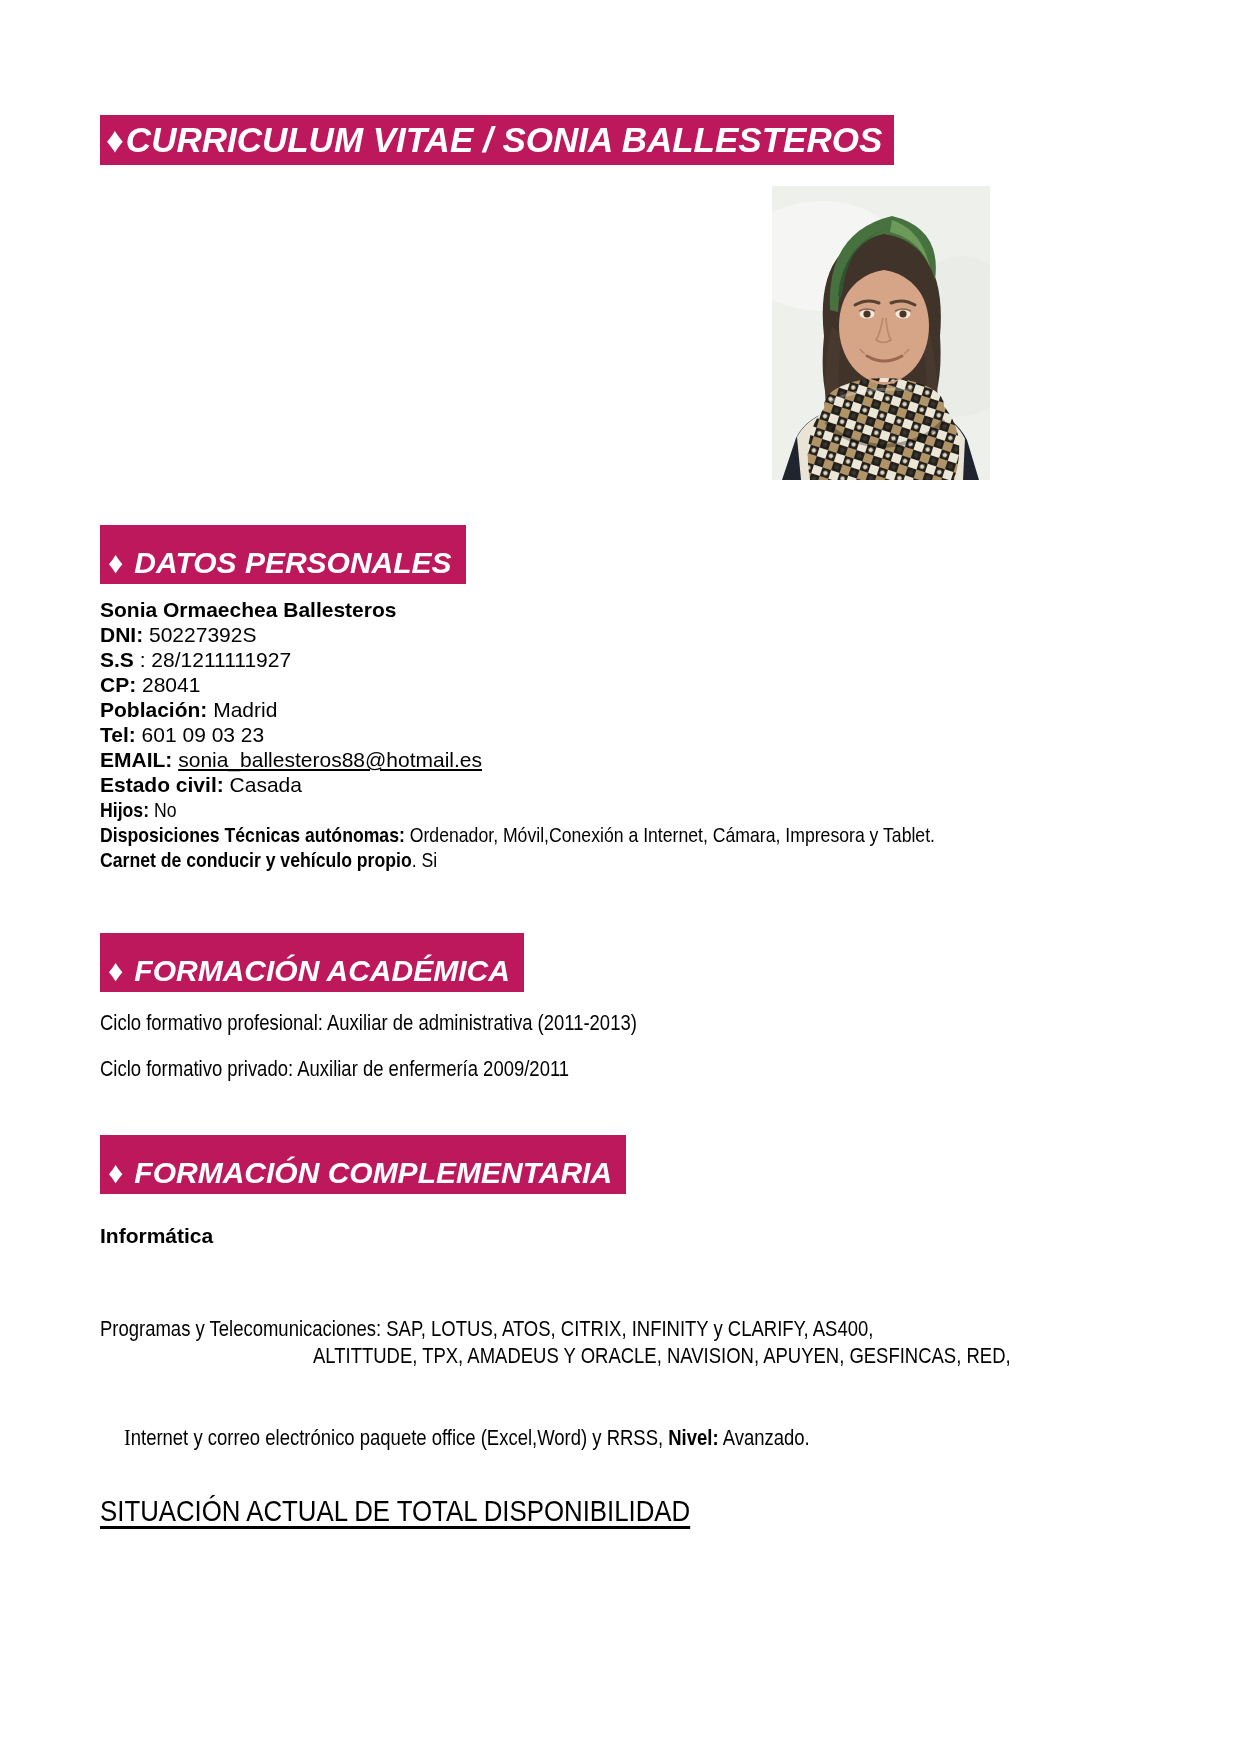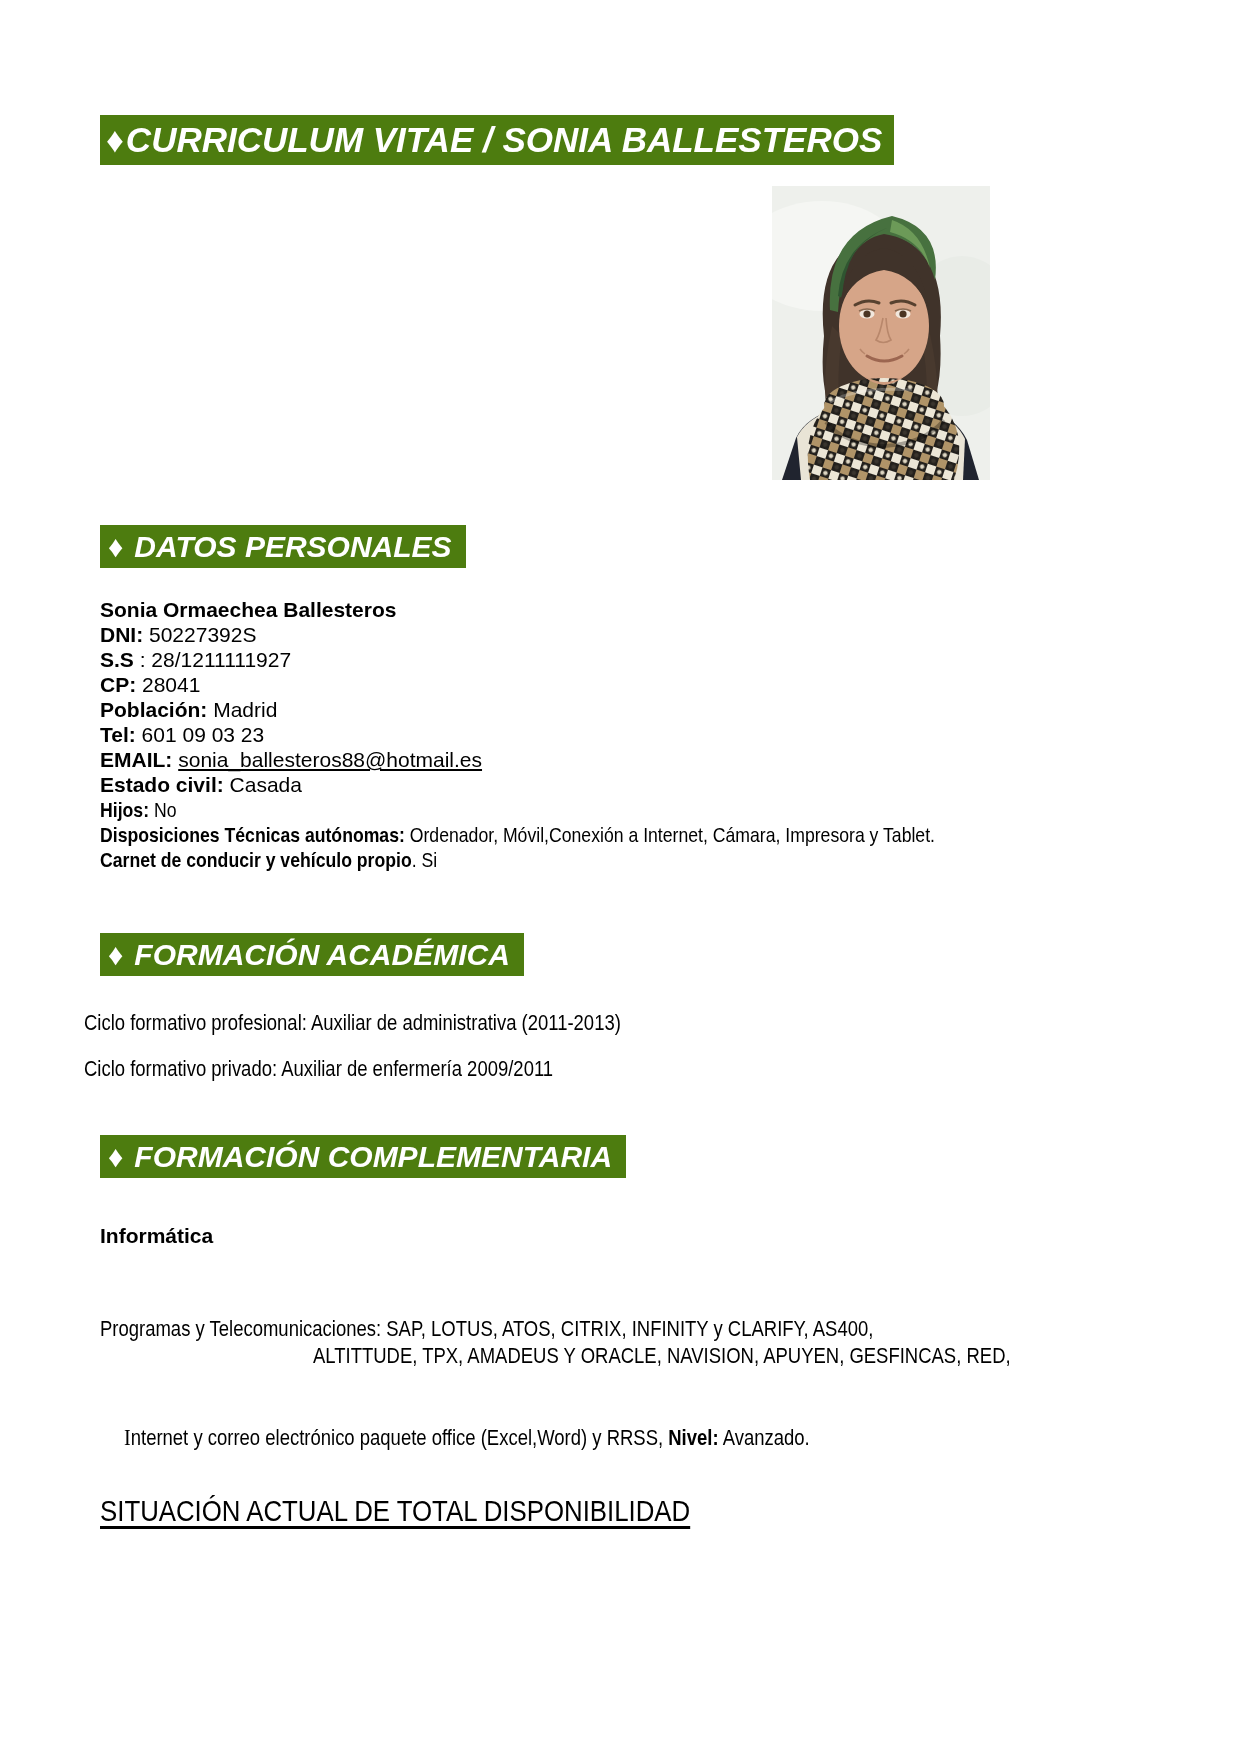--- a/index.html
+++ b/index.html
@@ -2,39 +2,39 @@
 <html><head>
 <meta charset="utf-8">
 <style>
   html,body { margin:0; padding:0; background:#ffffff; }
   .page {
     position:relative; width:1240px; height:1755px; margin:0 auto;
     background:#ffffff; color:#000000; overflow:hidden;
     font-family:"Liberation Sans", sans-serif;
   }
   .bar {
-    position:absolute; left:100px; background:#4d7c0f; color:#ffffff;
+    position:absolute; left:100px; background:#be185d; color:#ffffff;
     font-weight:bold; font-style:italic; white-space:nowrap;
     display:inline-block;
   }
   .title-bar   { top:115px; font-size:35px; line-height:50px; padding:0 12px 0 6px; }
-  .section-bar { font-size:30px; line-height:43px; padding:0 14px 0 8px; }
+  .section-bar { font-size:30px; line-height:43px; padding:16px 14px 0 8px; }
   .bar .hdr-gap { margin-left:11px; }
   .bar .ttl-gap { margin-left:2px; }
 
   .photo-box { position:absolute; left:772px; top:186px; width:218px; height:294px; }
   .photo-box svg { display:block; width:100%; height:100%; }
 
   .personal { position:absolute; left:100px; top:597px; font-size:21px; line-height:25px; }
   .personal .row { white-space:pre-wrap; }
   .b { font-weight:bold; }
   .u { text-decoration:underline; margin-left:0.28em; }
   .narrow { display:inline-block; transform:scaleX(0.84); transform-origin:0 50%; white-space:pre; }
 
-  .aca-block { position:absolute; left:84px; top:1010px; font-size:22px; line-height:25px; }
+  .aca-block { position:absolute; left:100px; top:1010px; font-size:22px; line-height:25px; }
   .aca-block .aline { margin-bottom:21px; white-space:pre; }
 
   .sub-head { position:absolute; left:100px; top:1224px; font-size:21px; font-weight:bold; }
 
   .cline { position:absolute; left:100px; font-size:22px; white-space:pre; }
   .office-line { top:1276px; }
   .prog-block { position:absolute; left:100px; top:1315px; font-size:22px; }
   .prog-block .pline { line-height:27px; white-space:pre; }
   .pline.ind-a { margin-left:213px; }
   .pline.ind-b { margin-left:47px; }

